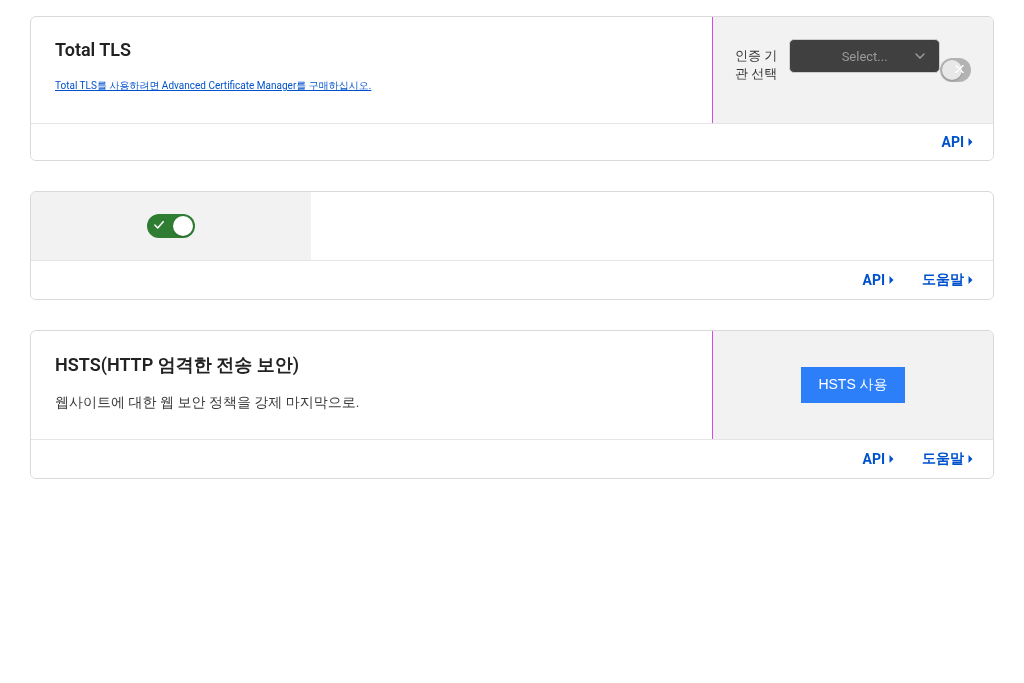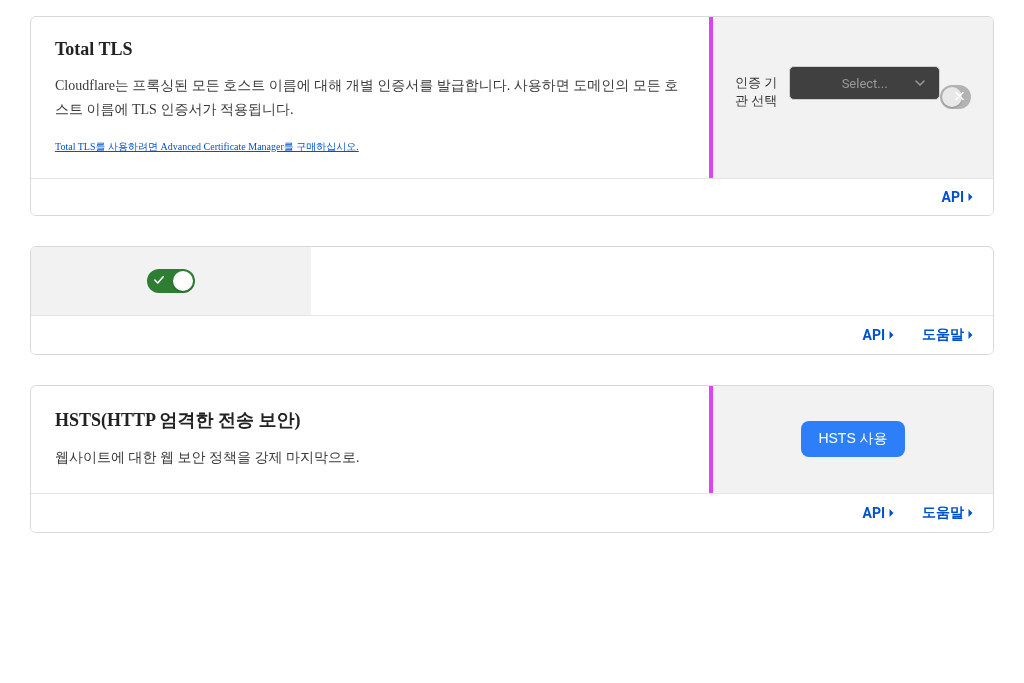--- a/index.html
+++ b/index.html
@@ -16,22 +16,21 @@
     margin-bottom: 30px;
     overflow: hidden;
     background: #fff;
   }
   .card-body {
     display: flex;
   }
   .card-main {
     flex: 1;
     padding: 22px 24px 24px;
-    border-right: 4px solid #d946ef;
-    font-family: Liberation Serif, serif;
+    border-right: 1px solid #d946ef;
   }
   .card-side {
     width: 280px;
     background: #f2f2f2;
     padding: 22px 22px;
     display: flex;
     flex-direction: row;
     align-items: center;
   }
   .card-side.center {
@@ -130,32 +129,31 @@
     font-weight: bold;
   }
   .footer-link svg { display: inline-block; }
 
   .btn-primary {
     background: #2d7ff9;
     color: #fff;
     border: none;
     padding: 9px 17px;
     font-size: 14px;
-    border-radius: 8px;
+    border-radius: 0;
     cursor: pointer;
   }
 </style>
 </head>
 <body>
 
 <div class="card">
   <div class="card-body">
     <div class="card-main">
       <div class="title">Total TLS</div>
-      <div class="desc">Cloudflare는 프록싱된 모든 호스트 이름에 대해 개별 인증서를 발급합니다. 사용하면 도메인의 모든 호스트 이름에 TLS 인증서가 적용됩니다.</div>
       <a class="link">Total TLS를 사용하려면 Advanced Certificate Manager를 구매하십시오.</a>
     </div>
     <div class="card-side">
       <div class="side-label">인증 기관 선택</div>
       <div class="select">
         <span>Select...</span>
         <span class="chevron">
           <svg width="10" height="6" viewBox="0 0 10 6">
               <path d="M1 1l4 4 4-4" stroke="#999" stroke-width="1.5" fill="none" stroke-linecap="round"></path>
             </svg>

